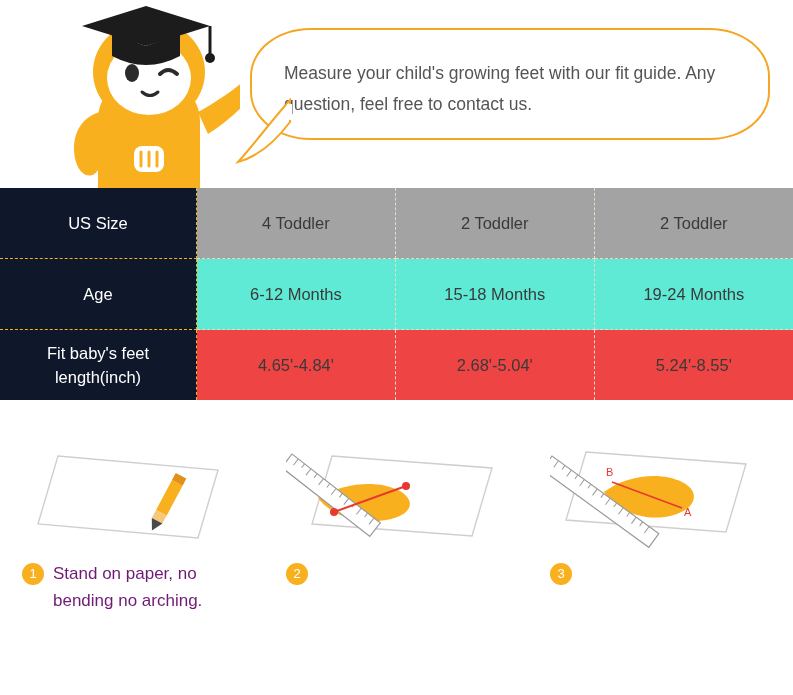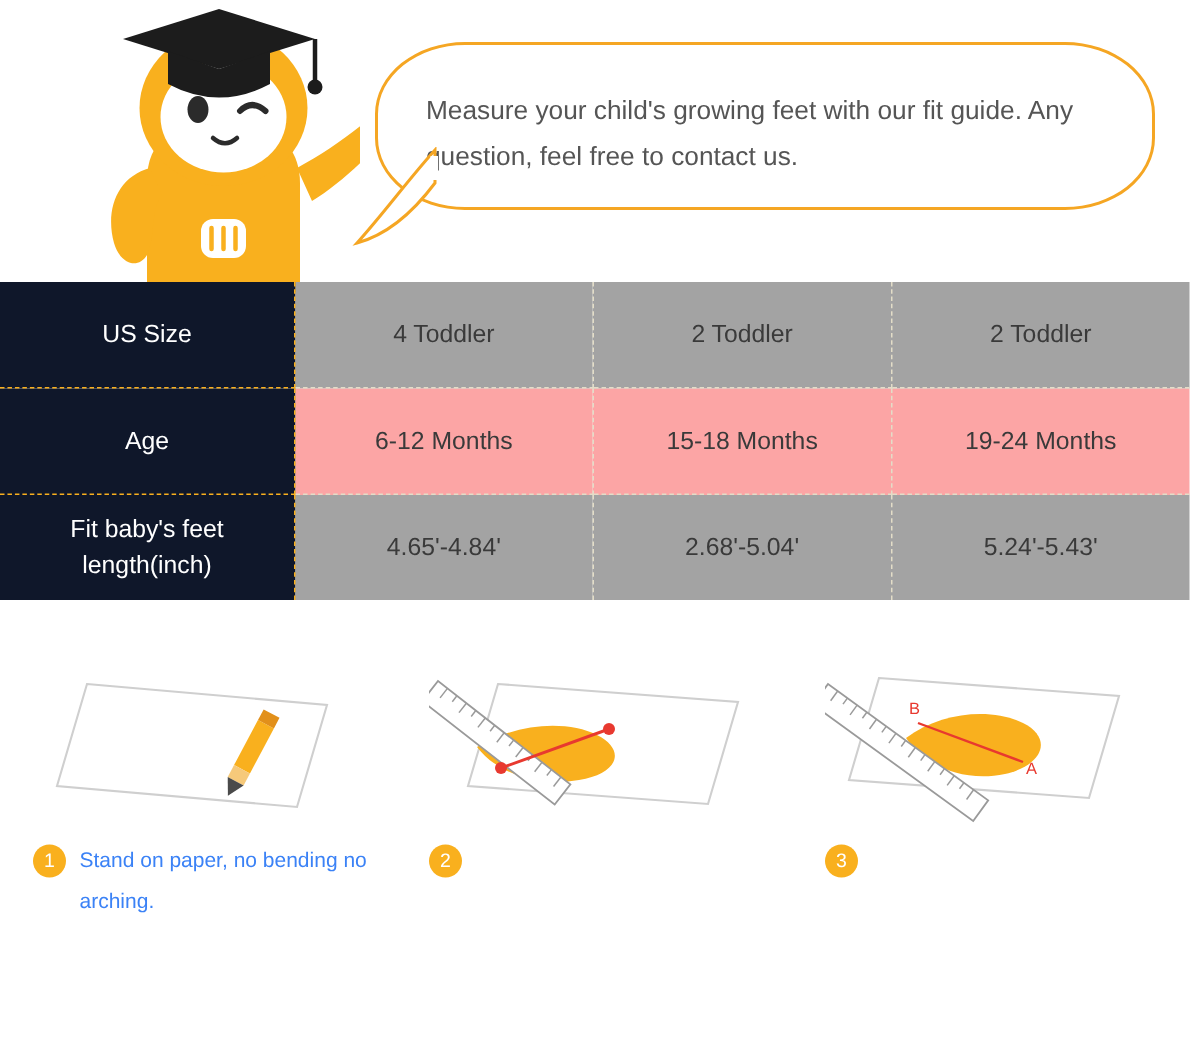--- a/index.html
+++ b/index.html
@@ -77,22 +77,22 @@
     height: 70px;
   }
   .hdr-col {
     width: 196px;
     background: #f9b01e;
     color: #ffffff;
     font-size: 16.5px;
     border-color: #f9b01e !important;
   }
   .row-a td { background: #a3a3a3; }
-  .row-b td { background: #fca5a5; }
-  .row-c td { background: #a3a3a3; }
+  .row-b td { background: #5eead4; }
+  .row-c td { background: #ef4444; }
   .row-a td.hdr-col,
   .row-b td.hdr-col,
   .row-c td.hdr-col { background: #0f172a; }
   .size-table tr td:first-child { border-left: none; }
   .size-table tr td:last-child { border-right: none; }
   .size-table tr:first-child td { border-top: none; }
   .size-table tr:last-child td { border-bottom: none; }
   .cell-2line { line-height: 24px; }
 
   
@@ -124,23 +124,23 @@
     border-radius: 50%;
     background: #f9b01e;
     color: #ffffff;
     font-size: 13px;
     line-height: 22px;
     text-align: center;
     margin-top: 3px;
     margin-right: 9px;
   }
   .step-caption {
-    font-size: 14px;
+    font-size: 17px;
     line-height: 27px;
-    color: #3b82f6;
+    color: #701a75;
   }
 </style>
 </head>
 <body>
 
 <div class="hero">
 
   <svg class="mascot" viewBox="0 0 180 195" xmlns="http://www.w3.org/2000/svg">
 
     <path d="M38 120 C38 95 55 80 88 80 C121 80 140 96 140 122 L140 195 L38 195 Z" fill="#f9b01e"></path>
@@ -194,21 +194,21 @@
       <td>15-18 Months</td>
       <td>19-24 Months</td>
     </tr>
     <tr class="row-c">
       <td class="hdr-col cell-2line">
         <div>Fit baby's feet</div>
         <div>length(inch)</div>
       </td>
       <td>4.65'-4.84'</td>
       <td>2.68'-5.04'</td>
-      <td>5.24'-5.43'</td>
+      <td>5.24'-8.55'</td>
     </tr>
   </tbody>
 </table>
 
 <div class="steps">
 
   <div class="step">
     <div class="step-art">
       <svg width="220" height="118" viewBox="0 0 220 118" xmlns="http://www.w3.org/2000/svg">
         <path d="M36 18 L196 32 L176 100 L16 86 Z" fill="#ffffff" stroke="#cfcfcf" stroke-width="1.4"></path>

